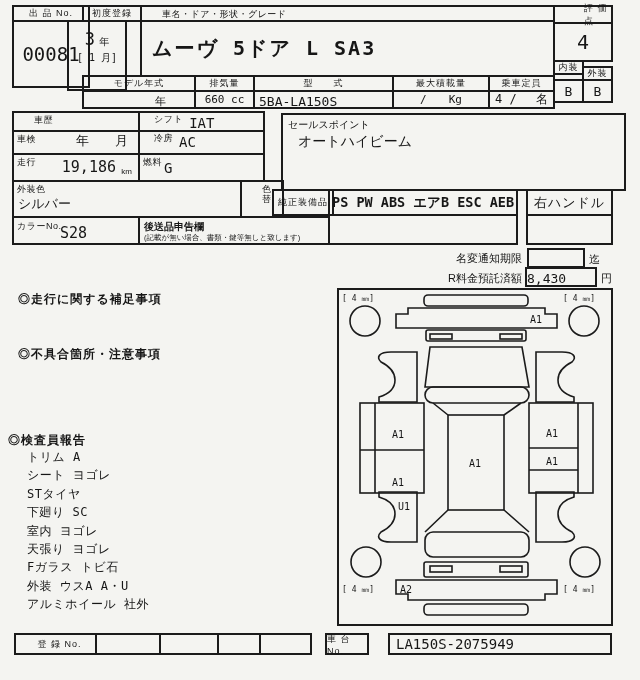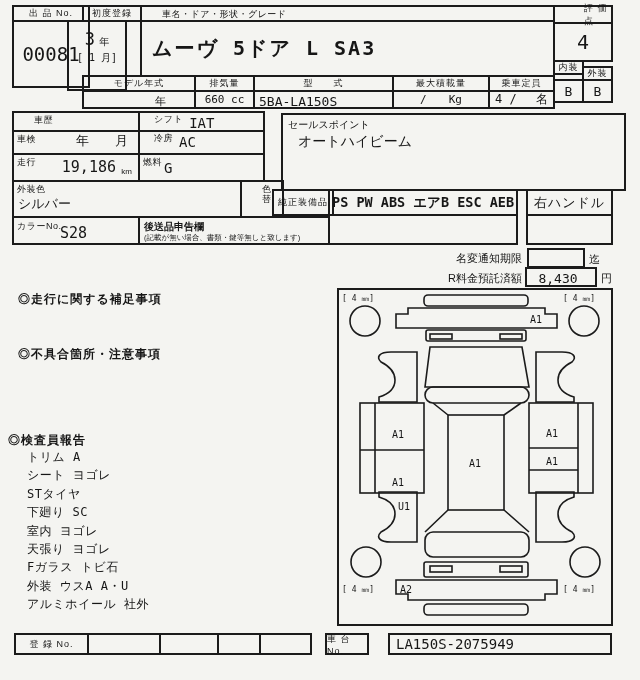--- a/index.html
+++ b/index.html
@@ -138,21 +138,21 @@
   <div class="box" style="left:328px;top:214px;width:190px;height:31px;"></div>
   <div class="box" style="left:526px;top:214px;width:87px;height:31px;"></div>
 
   <div class="noborder" style="left:380px;top:251px;width:142px;text-align:right;font-size:11px;">名変通知期限</div>
   <div class="box" style="left:527px;top:248px;width:58px;height:20px;">
     <span class="val" style="font-size:11px;"></span>
   </div>
   <div class="noborder" style="left:589px;top:252px;font-size:11px;">迄</div>
 
   <div class="noborder" style="left:380px;top:271px;width:142px;text-align:right;font-size:11px;">R料金預託済額</div>
-  <div class="box" style="left:525px;top:267px;width:72px;height:20px;text-align:center;">
+  <div class="box" style="left:525px;top:267px;width:72px;height:20px;text-align:left;">
     <span class="val" style="font-size:13px;padding-right:6px;display:inline-block;margin-top:1px;">8,430</span>
   </div>
   <div class="noborder" style="left:601px;top:271px;font-size:11px;">円</div>
 
   <div class="sec-title" style="left:18px;top:291px;">◎走行に関する補足事項</div>
   <div class="sec-title" style="left:18px;top:346px;">◎不具合箇所・注意事項</div>
   <div class="sec-title" style="left:8px;top:432px;">◎検査員報告</div>
   <div class="noborder" style="left:27px;top:448px;">
     <div class="insp-item">トリム A</div>
     <div class="insp-item">シート ヨゴレ</div>
@@ -214,21 +214,21 @@
       <text x="53" y="196" font-size="10">A1</text>
       <text x="59" y="220" font-size="10">U1</text>
       <text x="130" y="177" font-size="10">A1</text>
       <text x="207" y="147" font-size="10">A1</text>
       <text x="207" y="175" font-size="10">A1</text>
       <text x="61" y="303" font-size="10">A2</text>
     </svg>
   </div>
 
   <div class="box" style="left:14px;top:633px;width:298px;height:22px;">
-    <div class="hcell" style="position:absolute;left:0;top:0;width:71px;height:18px;border-right:2px solid #1b1b1b;">登 録 No.</div>
+    <div class="hcell" style="position:absolute;left:0;top:0;width:71px;height:18px;border-right:2px solid #1b1b1b;padding-left:8px;">登 録 No.</div>
     <div style="position:absolute;left:143px;top:0;width:2px;height:18px;background:#1b1b1b;"></div>
     <div style="position:absolute;left:201px;top:0;width:2px;height:18px;background:#1b1b1b;"></div>
     <div style="position:absolute;left:243px;top:0;width:2px;height:18px;background:#1b1b1b;"></div>
     <span class="val"></span>
   </div>
   <div class="box hcell" style="left:325px;top:633px;width:44px;height:22px;">車 台 No.</div>
   <div class="box" style="left:388px;top:633px;width:224px;height:22px;display:flex;align-items:center;">
     <span class="val" style="font-size:14px;padding-left:6px;">LA150S-2075949</span>
   </div>
 

